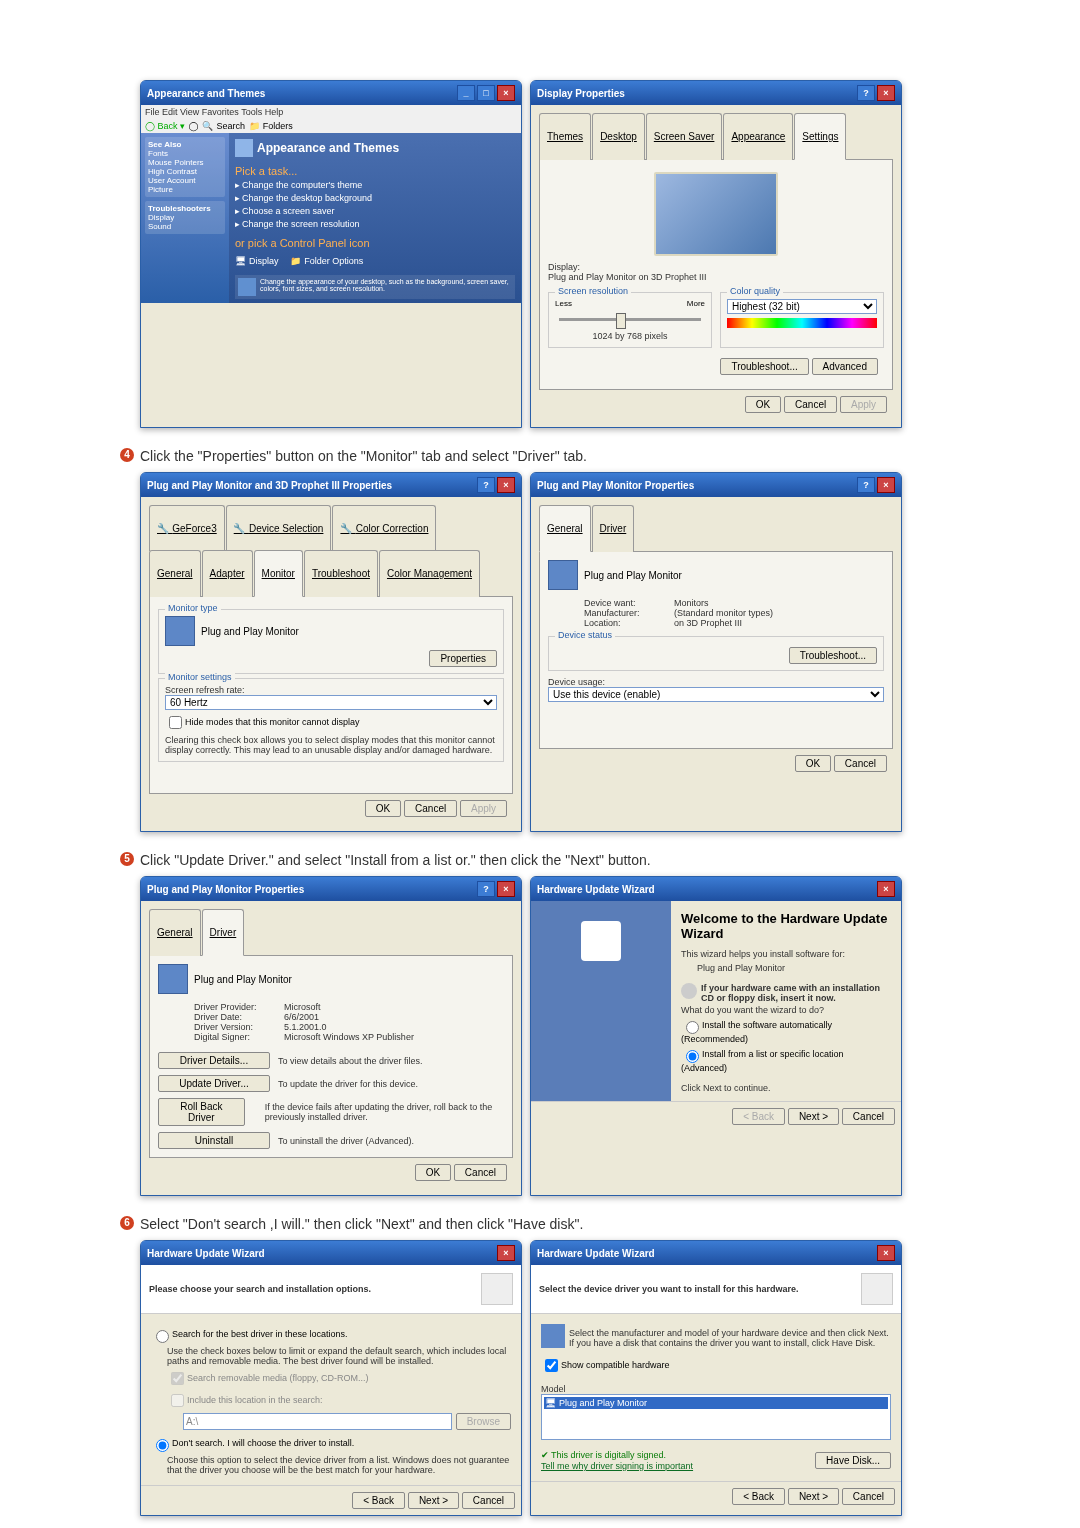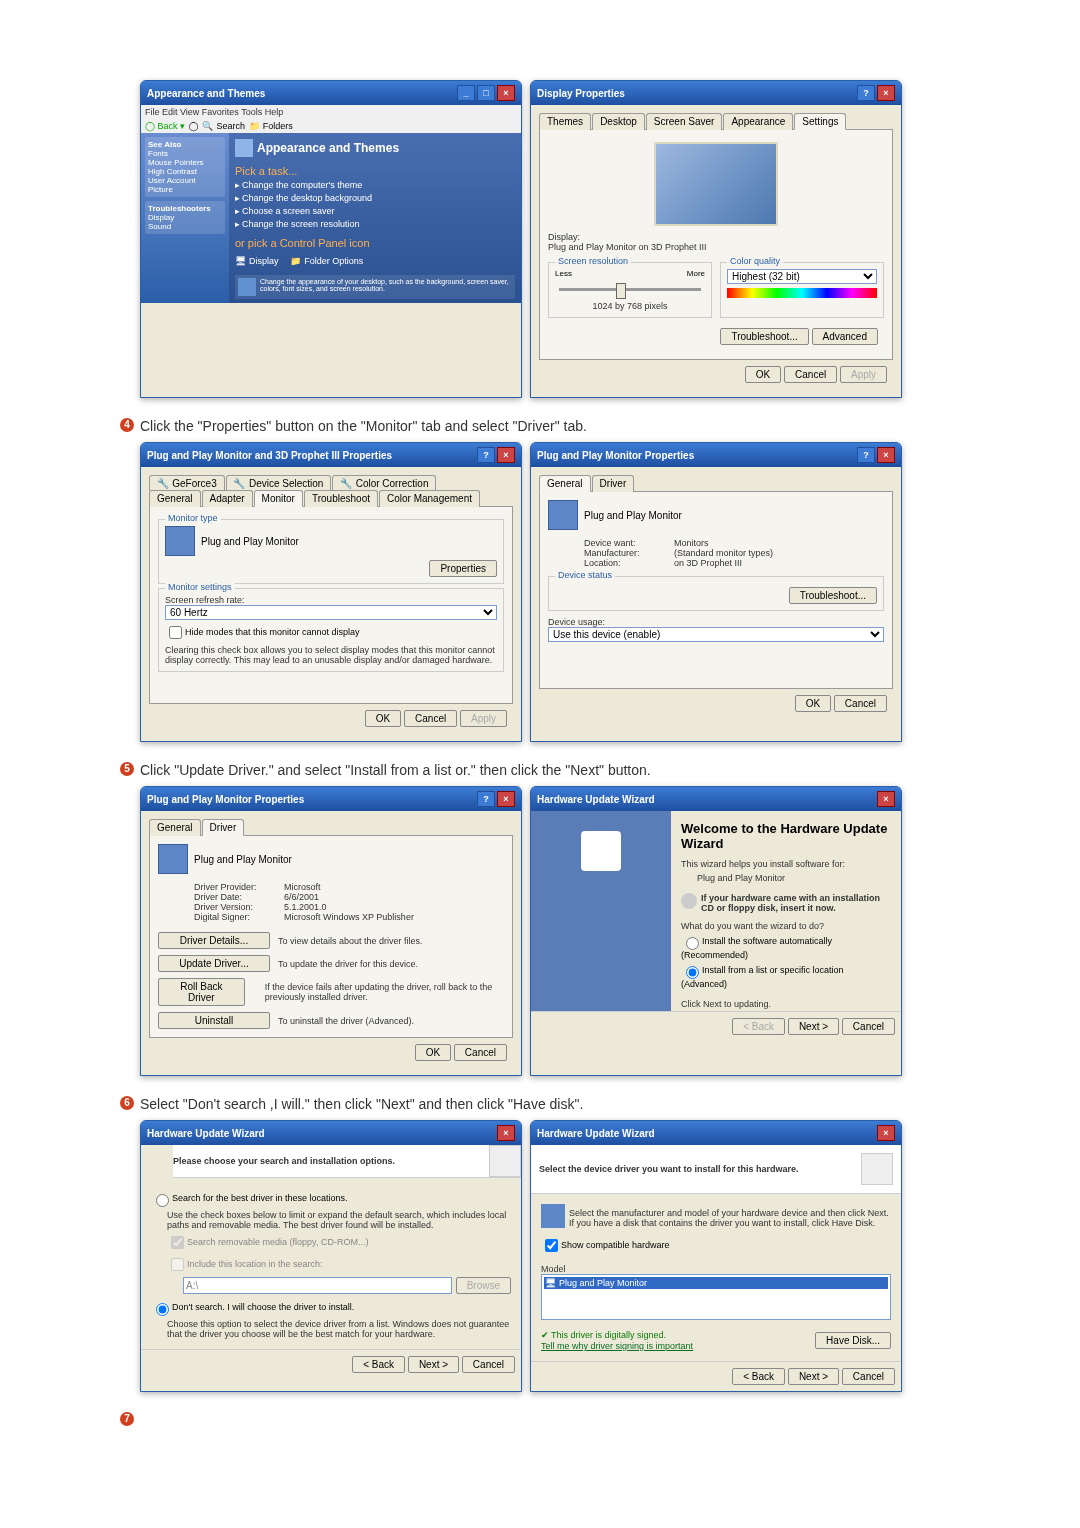--- a/index.html
+++ b/index.html
@@ -86,25 +86,26 @@
 .tabs {
   display: flex;
   flex-wrap: wrap;
   gap: 1px;
   margin-bottom: -1px;
 }
 .tab {
   background: #ece9d8;
   border: 1px solid #999;
   border-bottom: none;
-  padding: 2px 7px;
+  padding: 17px 7px;
   font-size: 10px;
   border-radius: 3px 3px 0 0;
   position: relative;
   z-index: 1;
+  text-decoration: underline;
 }
 .tab.active {
   background: #f5f4ee;
   border-bottom: 1px solid #f5f4ee;
   z-index: 2;
 }
 .panel {
   border: 1px solid #999;
   background: #f5f4ee;
   padding: 8px;
@@ -492,45 +493,45 @@
               <div class="icon"></div>
             </div>
         <div style="flex:1;background:#ece9d8;padding:10px;">
           <div style="font-size:13px;font-weight:bold;">Welcome to the Hardware Update Wizard</div>
           <div class="text-small" style="margin-top:8px;">This wizard helps you install software for:</div>
           <div class="text-small" style="margin:4px 0 0 16px;">Plug and Play Monitor</div>
           <div class="flex text-small" style="margin-top:10px;gap:4px;">
             <span style="width:16px;height:16px;background:#ccc;border-radius:50%;flex-shrink:0;"></span>
             <b>If your hardware came with an installation CD or floppy disk, insert it now.</b>
           </div>
-          <div class="text-small" style="margin-top:8px;">What do you want the wizard to do?</div>
+          <div class="text-small" style="margin-top:2px;">What do you want the wizard to do?</div>
           <div class="radio-row"><input type="radio" style=""><span>Install the software automatically (Recommended)</span></div>
           <div class="radio-row"><input type="radio" checked="" style=""><span>Install from a list or specific location (Advanced)</span></div>
-          <div class="text-small" style="margin-top:10px;">Click Next to updating.</div>
+          <div class="text-small" style="margin-top:10px;">Click Next to continue.</div>
         </div>
       </div>
       <div class="btnrow" style="border-top:1px solid #ccc;">
         <span class="btn" style="color:#aaa;">&lt; Back</span>
         <span class="btn">Next &gt;</span>
         <span class="btn">Cancel</span>
       </div>
     </div>
   </div>
 </div>
 
 <div class="step">
   <div class="step-num num6">6</div>
   <div class="step-text">Select "Don't search ,I will." then click "Next" and then click "Have disk".</div>
   <div class="img-row">
     <div class="window" style="width:380px;">
       <div class="titlebar">
             <span>Hardware Update Wizard</span>
             <span class="btns"><span>×</span></span>
           </div>
-      <div style="background:#fff;border-bottom:1px solid #ccc;padding:0;display:flex;justify-content:space-between;align-items:center;margin-left:32px;">
+      <div style="background:#fff;border-bottom:1px solid #ccc;padding:8px;display:flex;justify-content:space-between;align-items:center;">
         <b class="text-small">Please choose your search and installation options.</b>
         <span style="width:30px;height:30px;background:#eee;border:1px solid #ccc;"></span>
       </div>
       <div style="padding:10px;background:#ece9d8;min-height:140px;">
         <div class="radio-row"><input type="radio" style=""><span>Search for the best driver in these locations.</span></div>
         <div class="text-small" style="margin-left:16px;">Use the check boxes below to limit or expand the default search, which includes local paths and removable media. The best driver found will be installed.</div>
         <div class="radio-row" style="margin-left:16px;color:#888;"><input type="checkbox" checked="" disabled="" style=""><span>Search removable media (floppy, CD-ROM...)</span></div>
         <div class="radio-row" style="margin-left:16px;color:#888;"><input type="checkbox" disabled="" style=""><span>Include this location in the search:</span></div>
         <div class="flex" style="margin-left:32px;gap:4px;">
           <input type="text" disabled="" style="flex: 1 1 0%; color: rgb(136, 136, 136);" value="A:\">

